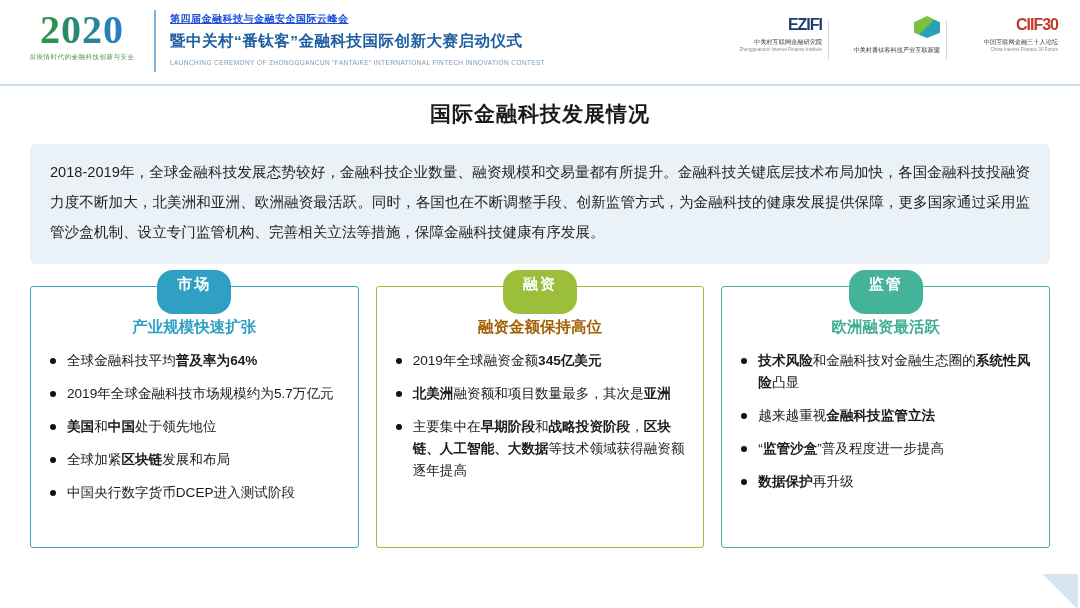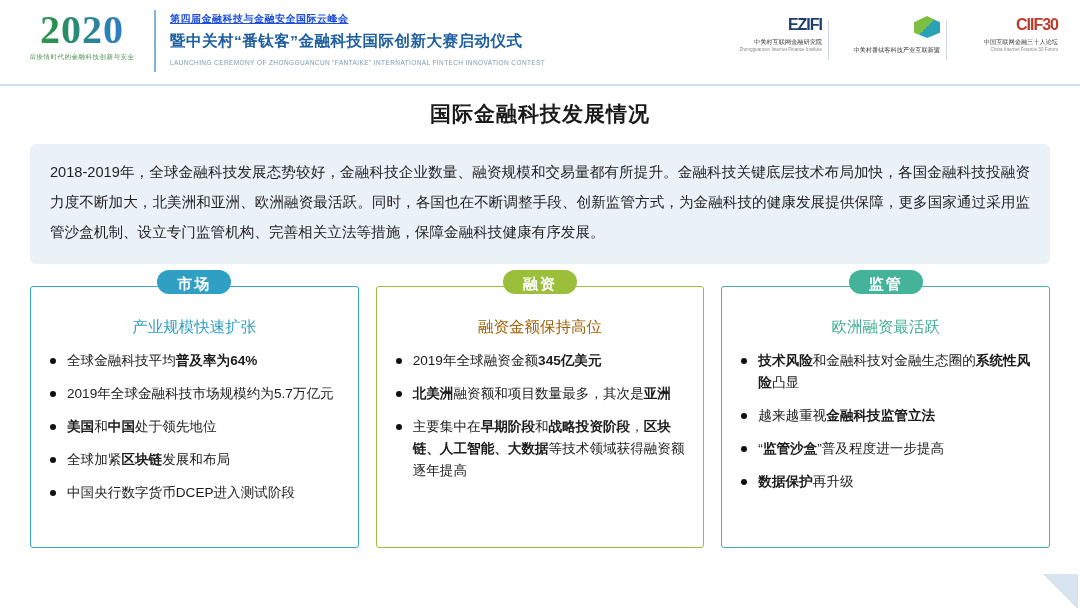--- a/index.html
+++ b/index.html
@@ -168,36 +168,36 @@
   }
   .col.market { border-color: #3aa6c8; }
   .col.finance { border-color: #9cbf3b; }
   .col.regulation { border-color: #4bb39a; }
 
   .pill {
     position: absolute;
     top: -17px;
     left: 50%;
     transform: translateX(-50%);
-    padding: 5px 20px 0 20px;
+    padding: 5px 20px 20px 20px;
     border-radius: 16px;
     color: #fff;
     font-size: 15px;
     font-weight: 700;
     letter-spacing: 2px;
     white-space: nowrap;
   }
   .market .pill { background: #2f9fc4; }
   .finance .pill { background: #9cbf3b; }
   .regulation .pill { background: #45b39a; }
 
   .col-head {
     text-align: center;
     font-size: 15.5px;
-    font-weight: 400;
+    font-weight: 700;
     margin: 4px 0 12px 0;
   }
   .market .col-head { color: #2f9fc4; }
   .finance .col-head { color: #a16207; }
   .regulation .col-head { color: #41ae95; }
 
   ul.bullets {
     list-style: none;
     margin: 0;
     padding: 0 2px 0 4px;

